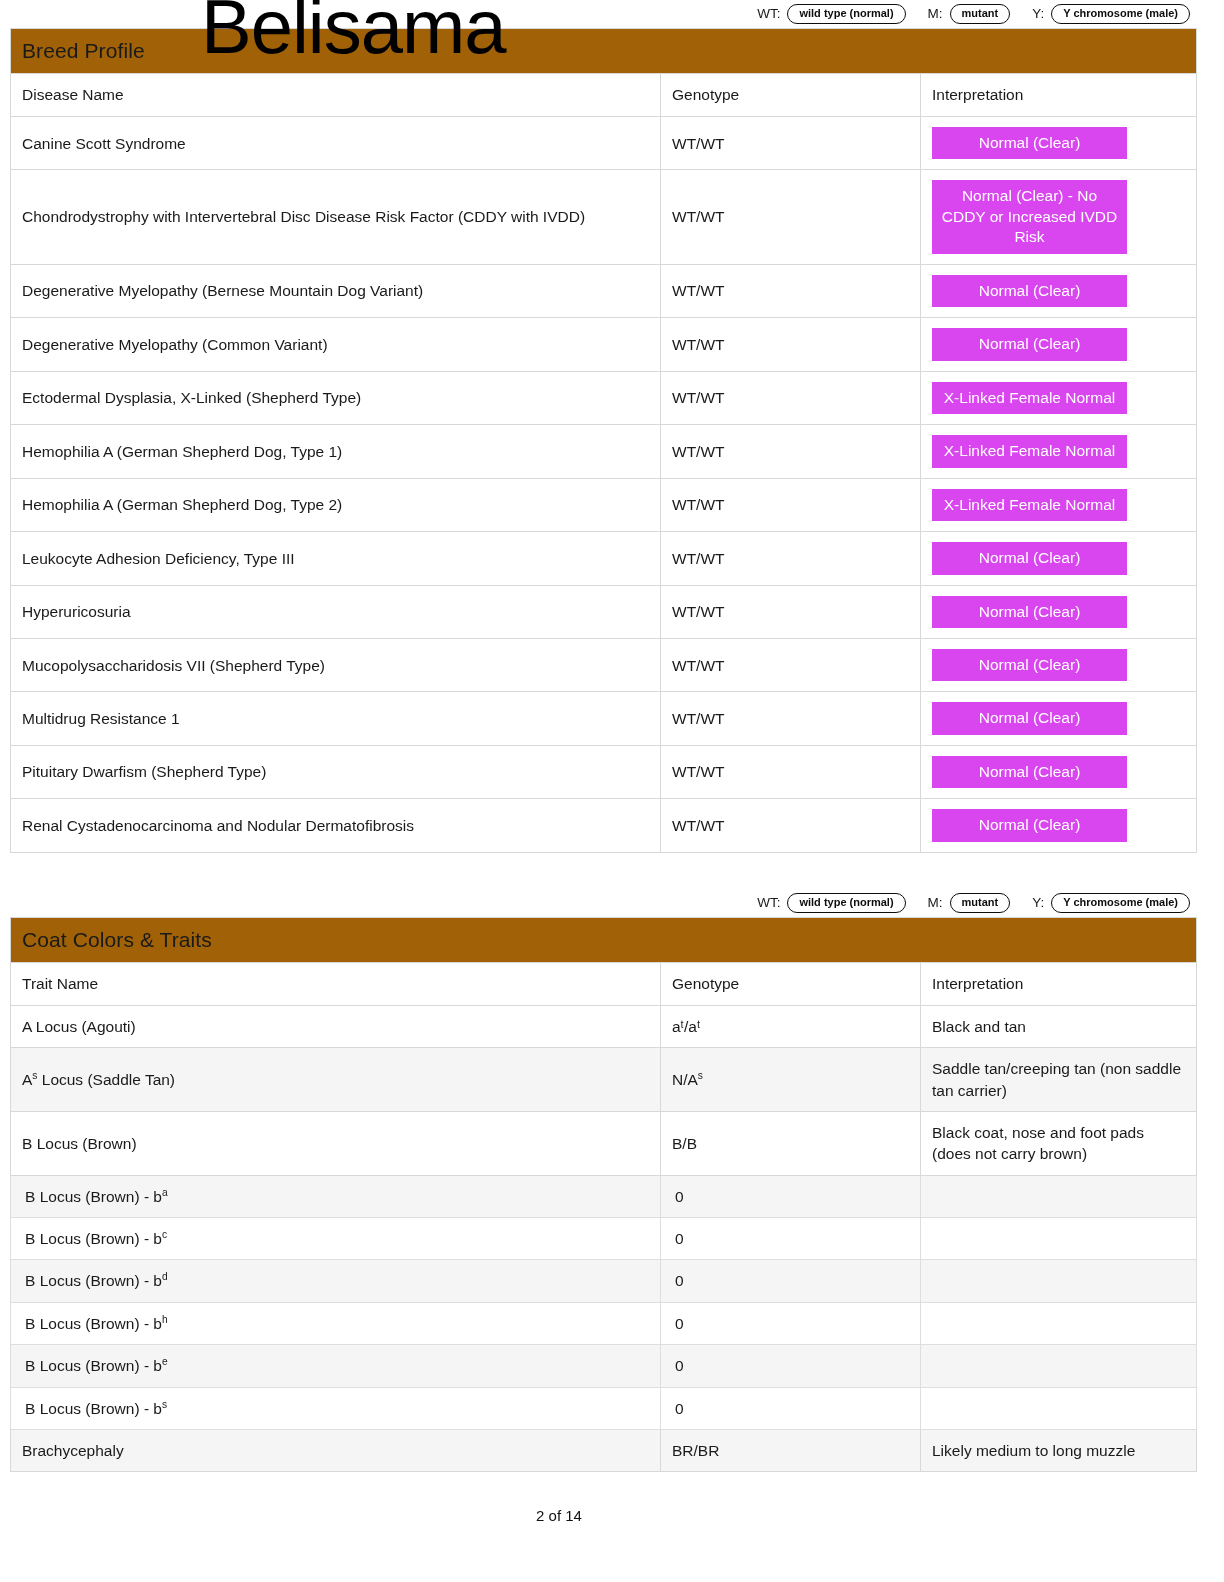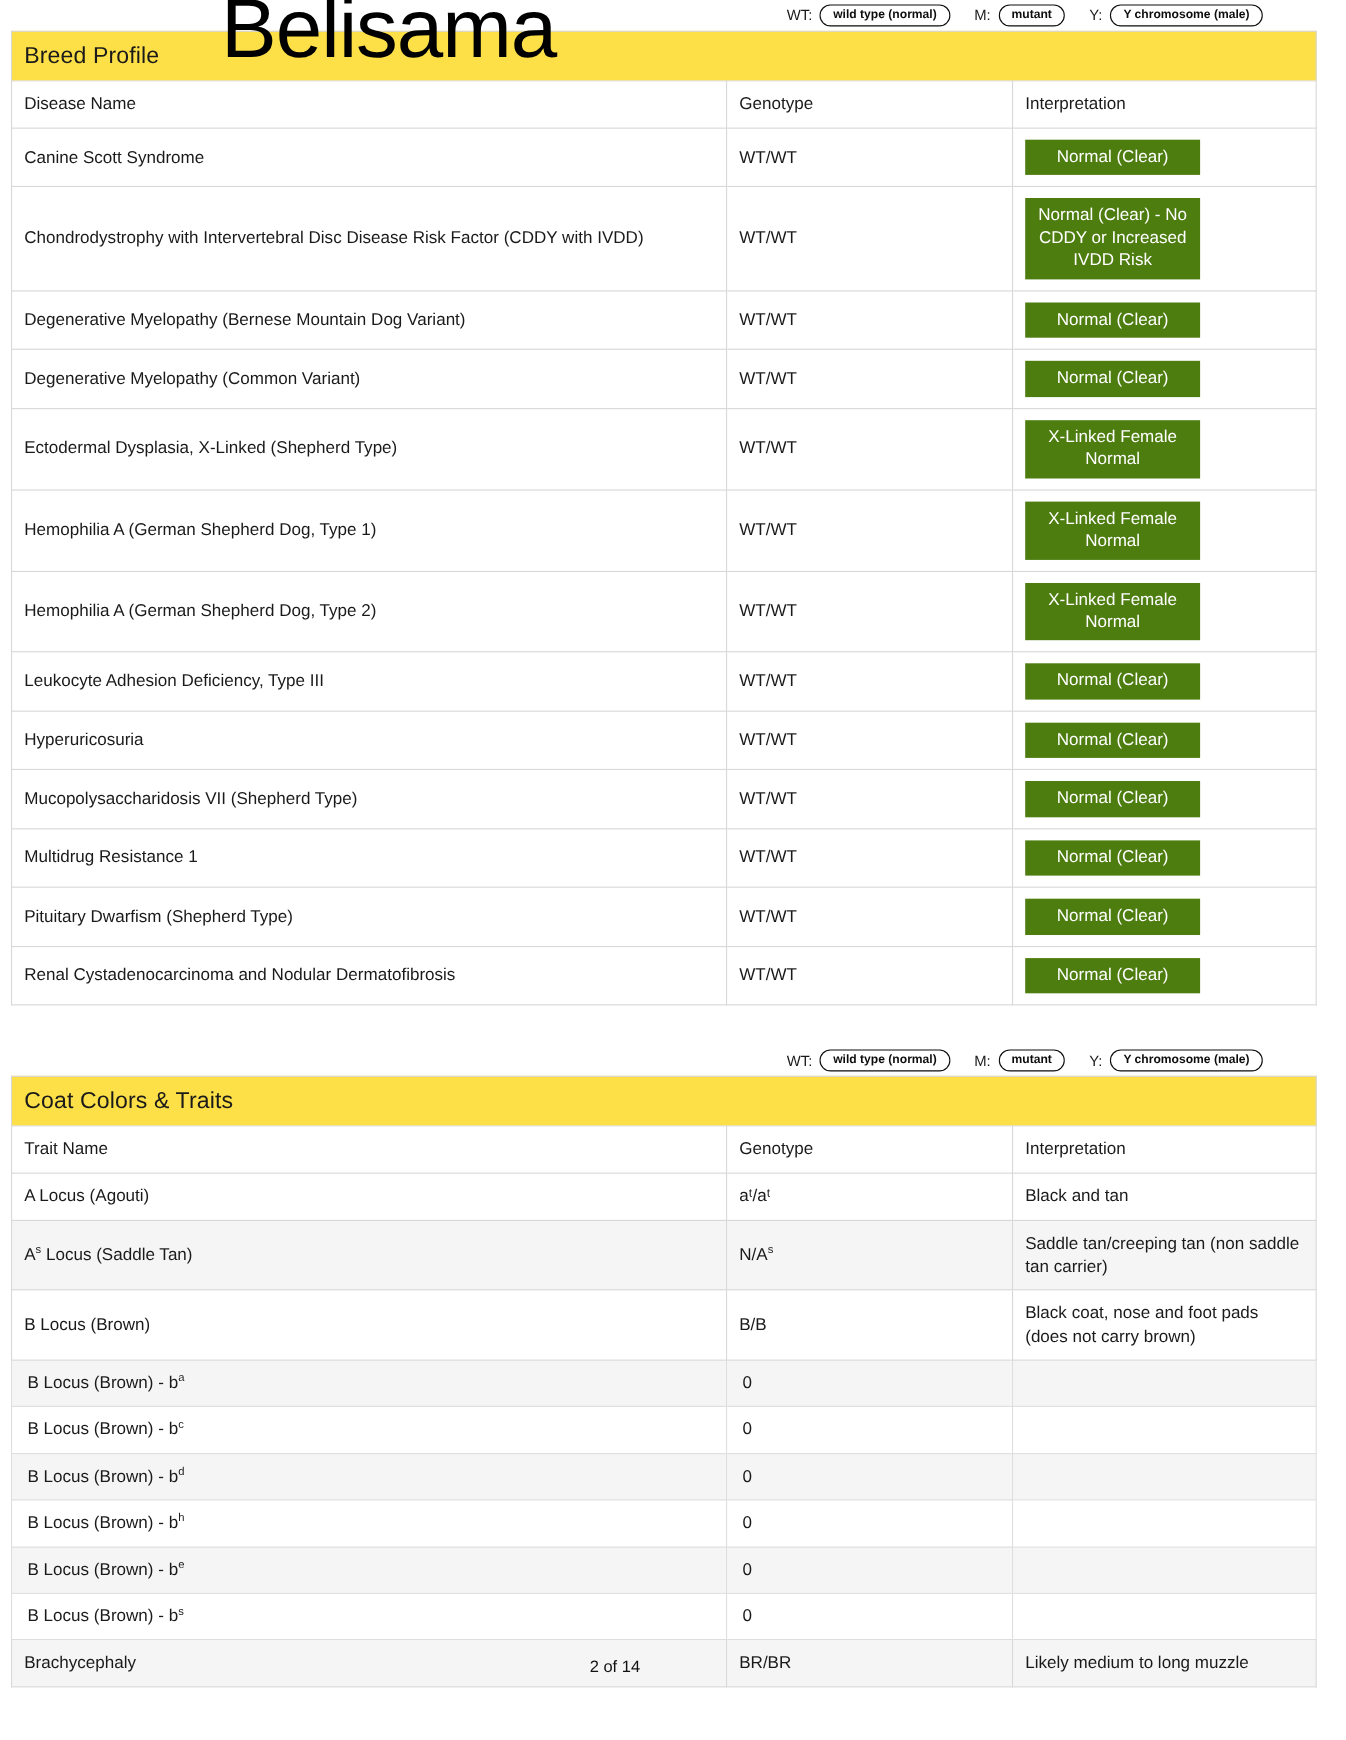--- a/index.html
+++ b/index.html
@@ -16,21 +16,21 @@
     color: #1a1a1a;
     overflow: hidden;
   }
 
   
   .legend {
     display: flex;
     align-items: center;
     justify-content: flex-end;
     gap: 22px;
-    padding-right: 76px;
+    padding-right: 34px;
     height: 28px;
   }
   .legend-group {
     display: flex;
     align-items: center;
     gap: 7px;
   }
   .legend-key {
     font-size: 13.5px;
     color: #1a1a1a;
@@ -53,21 +53,21 @@
     margin: 0 27px 0 10px;
   }
   .section-head {
     border: 1px solid #d8d8d8;
     border-bottom: none;
     height: 45px;
     display: flex;
     align-items: center;
     padding-left: 11px;
     position: relative;
-    background: #fde047;
+    background: #a16207;
   }
   .section-title {
     font-size: 21px;
     font-weight: 400;
     color: #1a1a1a;
     letter-spacing: 0.1px;
   }
   .breed-name {
     position: absolute;
     left: 190px;
@@ -109,22 +109,22 @@
 
   .stripe { background: #f5f5f5; margin-left: 36px; }
 
   
   td.interp-cell {
     padding: 0;
     position: relative;
   }
   .badge {
     display: block;
-    width: 159px;
-    background: #4d7c0f;
+    width: 195px;
+    background: #d946ef;
     color: #ffffff;
     text-align: center;
     font-size: 15.5px;
     line-height: 1.32;
     padding: 6px 6px;
     margin: 0;
   }
   td.interp-cell.plain {
     padding: 10px 11px;
   }

